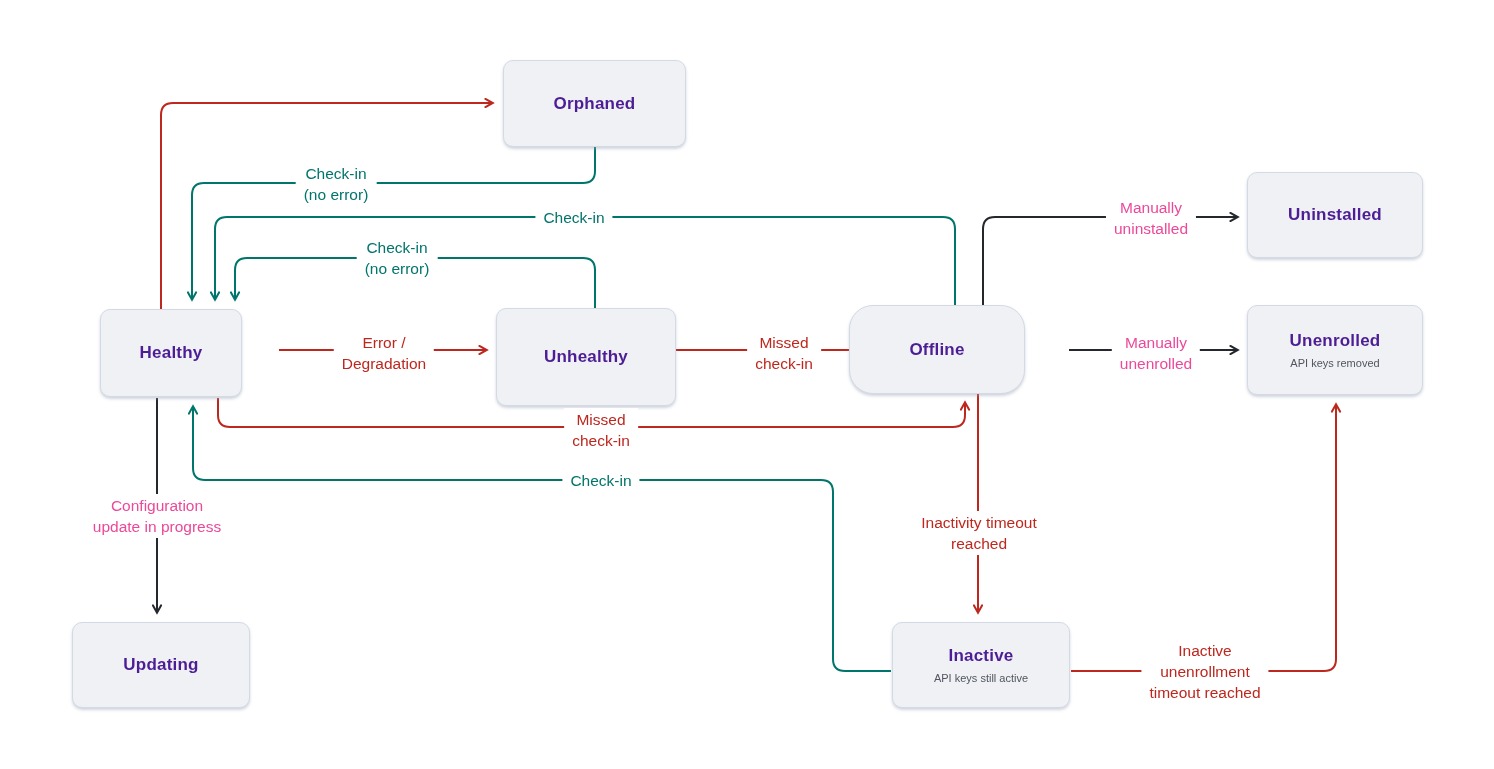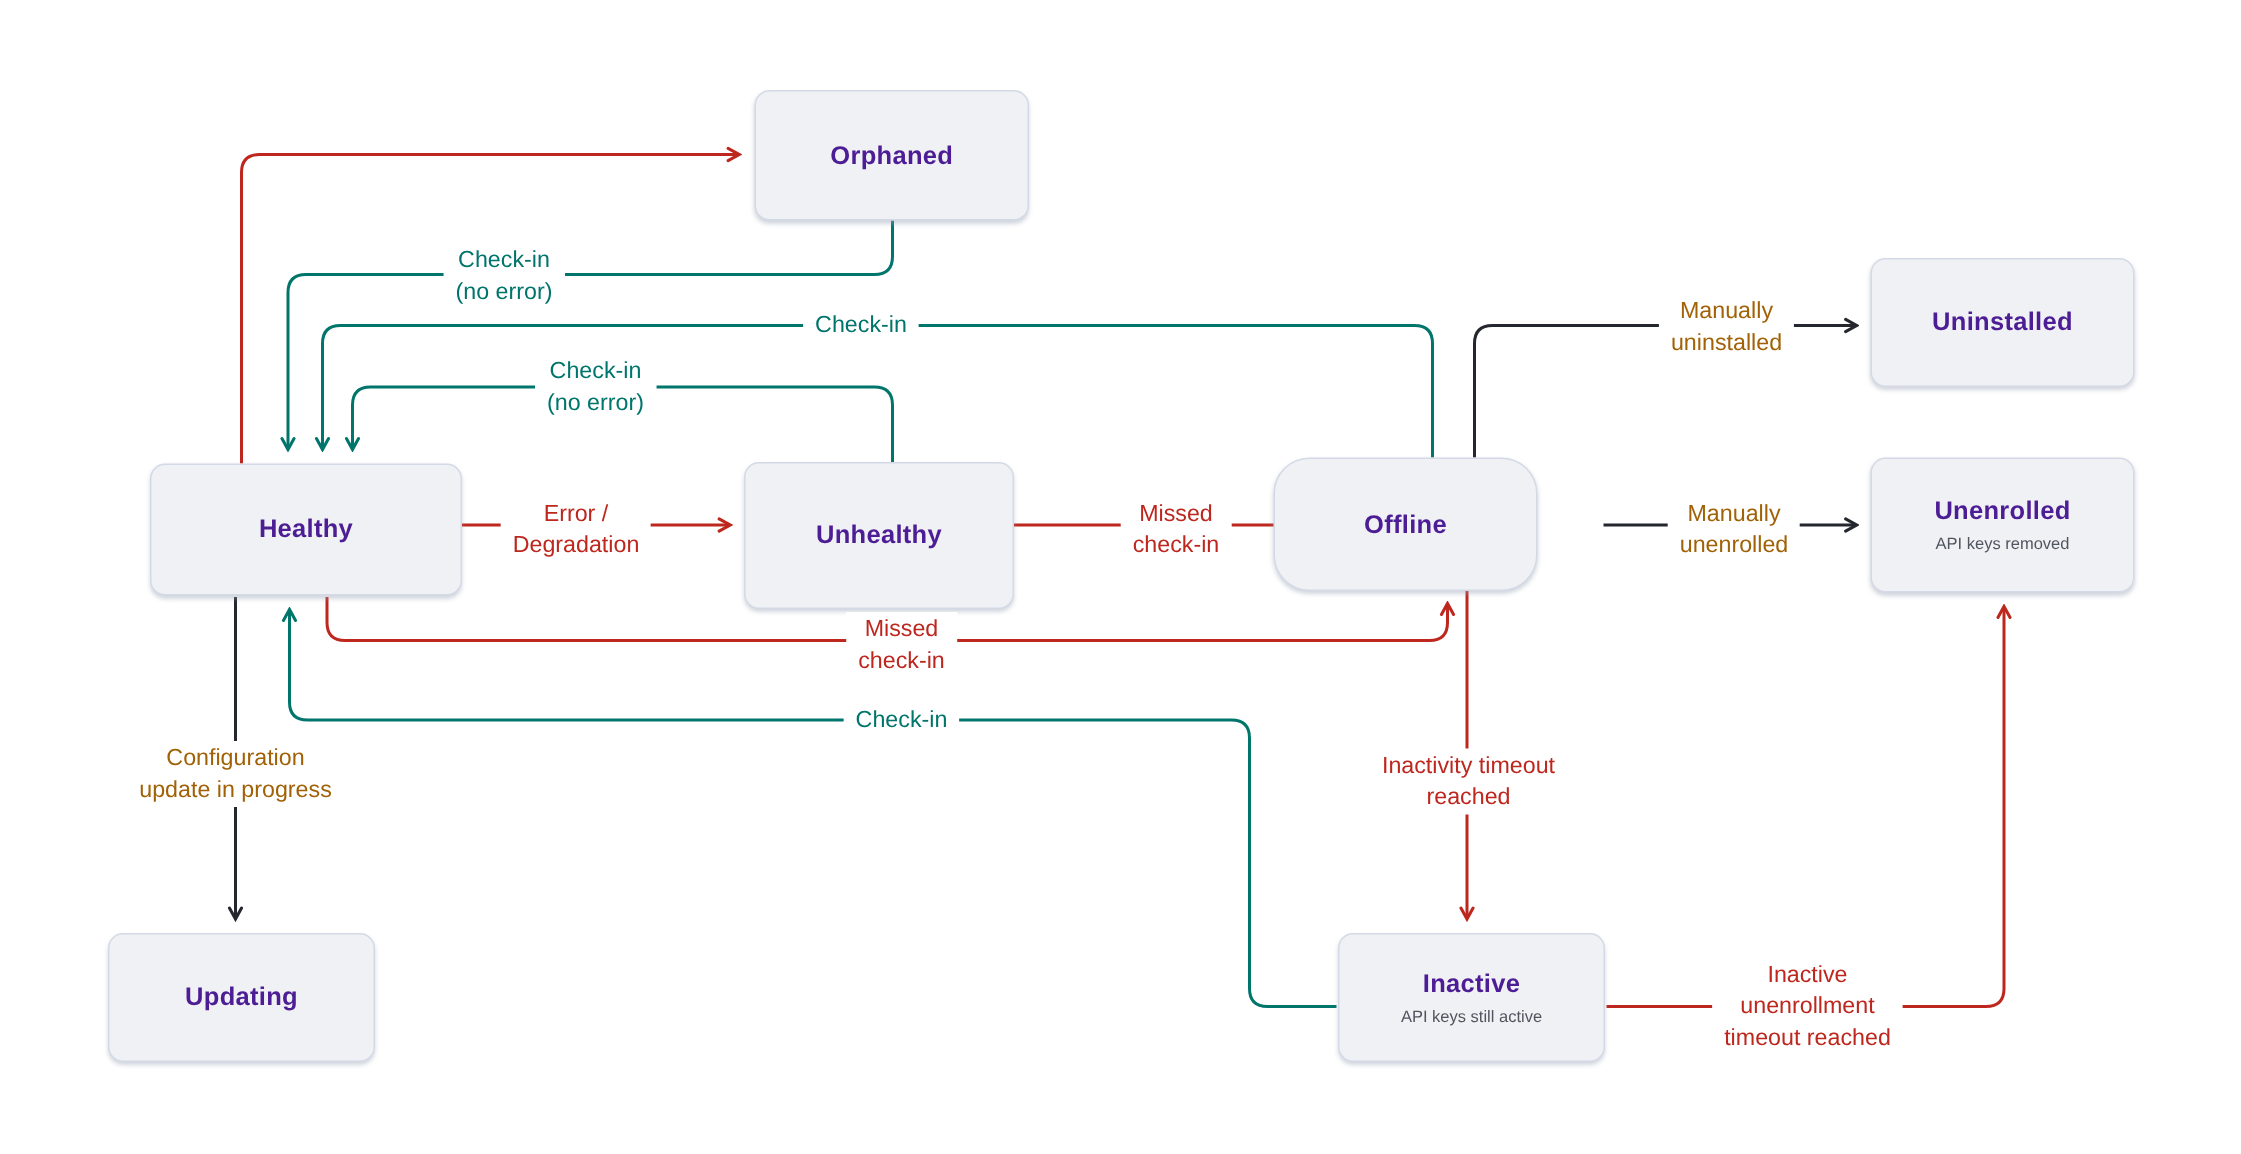--- a/index.html
+++ b/index.html
@@ -33,21 +33,21 @@
     transform:translate(-50%,-50%);
     background:#ffffff;
     padding:1px 8px;
     font-size:15.5px;
     line-height:21px;
     text-align:center;
     white-space:pre-line;
   }
   .edge-label.red{color:#bd271e;}
   .edge-label.teal{color:#00756b;}
-  .edge-label.dark{color:#a16207;}
+  .edge-label.dark{color:#ec4899;}
   path.wire{fill:none;stroke-width:2px;}
   path.wire.red{stroke:#bd271e;}
   path.wire.teal{stroke:#00756b;}
   path.wire.dark{stroke:#24272e;}
 </style>
 </head>
 <body>
 
 <div id="canvas">
 
@@ -80,21 +80,21 @@
   </svg>
 
   <div class="node" style="left:503px;top:60px;width:183px;height:87px;">
     <span class="title">Orphaned</span>
   </div>
 
   <div class="node" style="left:1247px;top:172px;width:176px;height:86px;">
     <span class="title">Uninstalled</span>
   </div>
 
-  <div class="node" style="left:100px;top:309px;width:208px;height:88px;">
+  <div class="node" style="left:100px;top:309px;width:142px;height:88px;">
     <span class="title">Healthy</span>
   </div>
 
   <div class="node" style="left:496px;top:308px;width:180px;height:98px;">
     <span class="title">Unhealthy</span>
   </div>
 
   <div class="node" style="left:849px;top:305px;width:176px;height:89px;border-radius:24px;">
     <span class="title">Offline</span>
   </div>
@@ -122,21 +122,21 @@
 (no error)</div>
   <div class="edge-label red" style="left:384px;top:353px;">Error /
 Degradation</div>
   <div class="edge-label red" style="left:784px;top:353px;">Missed
 check-in</div>
   <div class="edge-label dark" style="left:1156px;top:353px;">Manually
 unenrolled</div>
   <div class="edge-label red" style="left:601px;top:430px;">Missed
 check-in</div>
   <div class="edge-label teal" style="left:601px;top:480px;">Check-in</div>
-  <div class="edge-label red" style="left:979px;top:521px;">Inactivity timeout
+  <div class="edge-label red" style="left:979px;top:533px;">Inactivity timeout
 reached</div>
   <div class="edge-label red" style="left:1205px;top:671px;">Inactive
 unenrollment
 timeout reached</div>
   <div class="edge-label dark" style="left:157px;top:516px;">Configuration
 update in progress</div>
 
 </div>
 
 </body></html>

